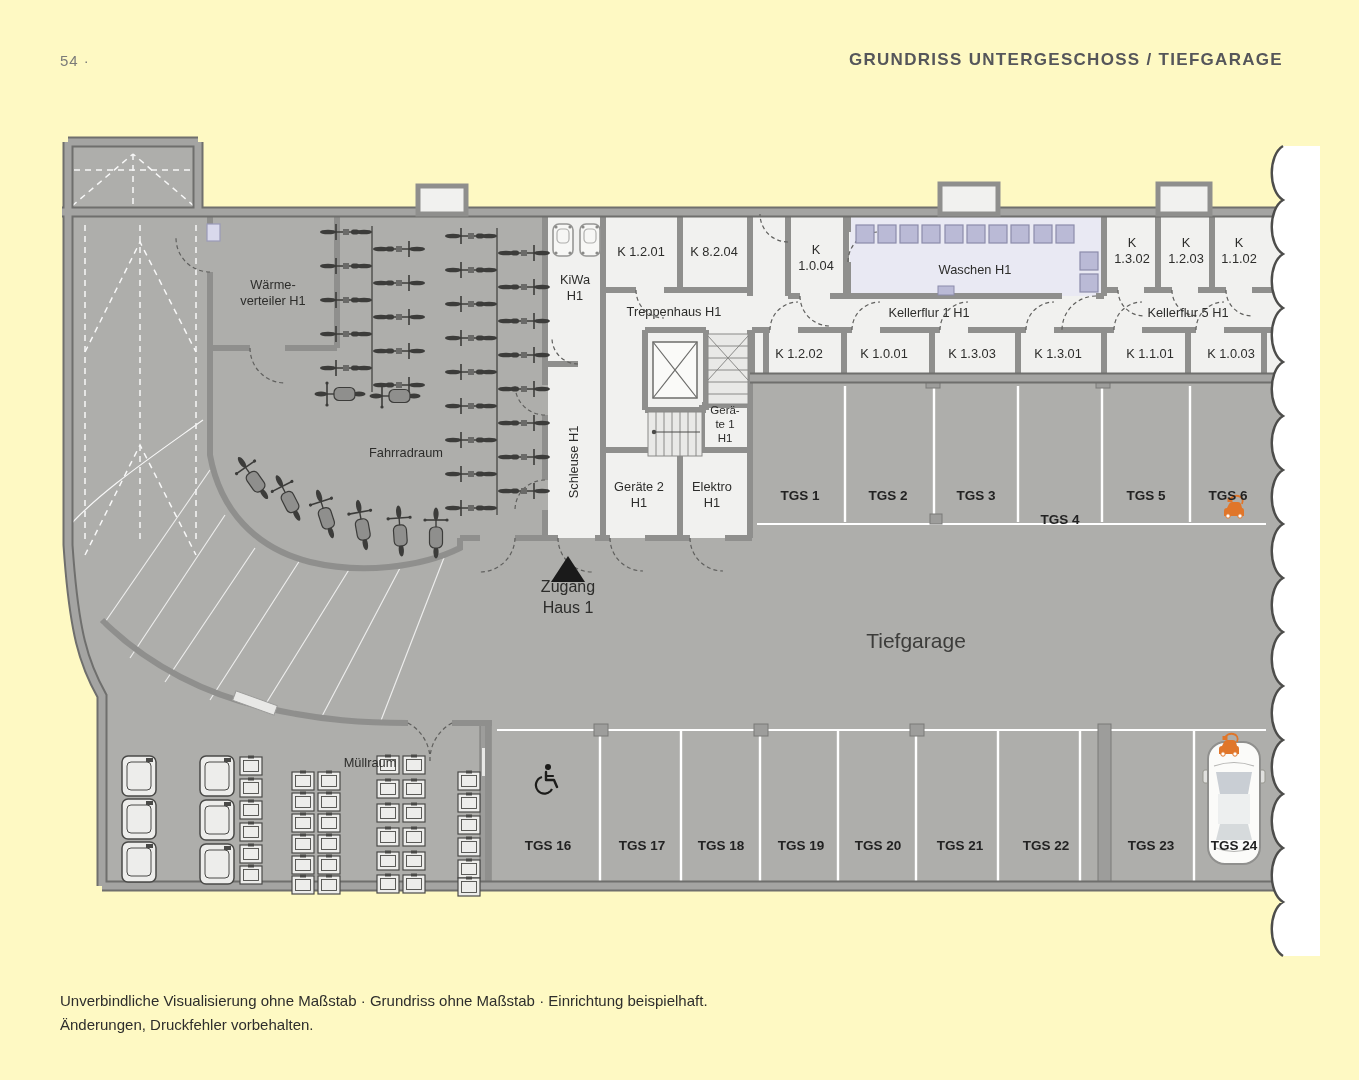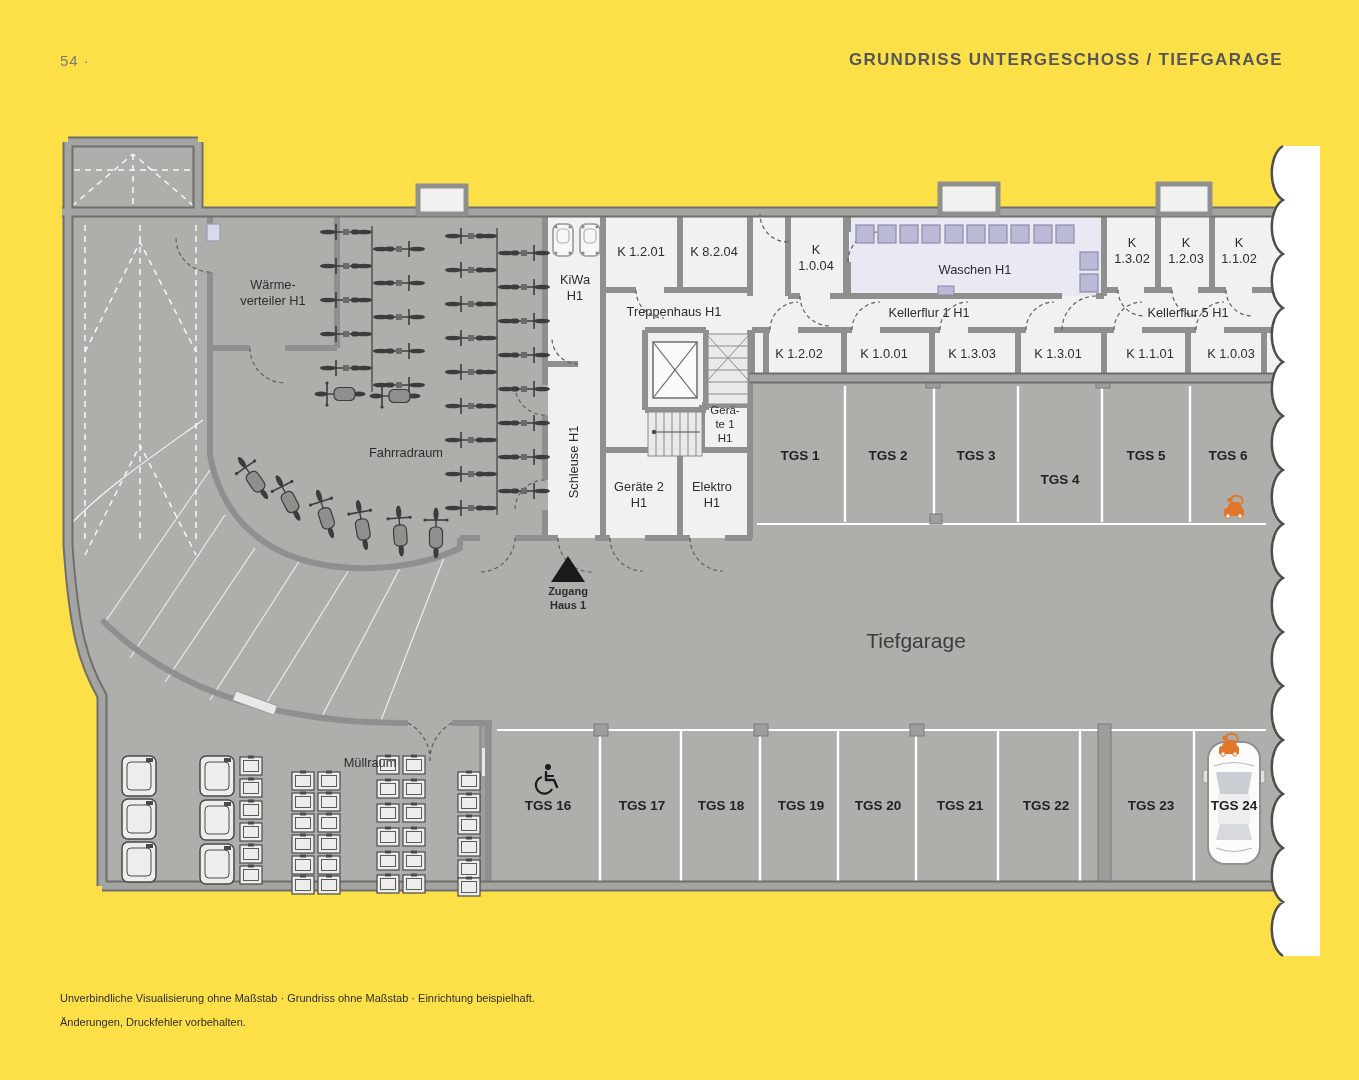--- a/index.html
+++ b/index.html
@@ -1,29 +1,29 @@
 <!DOCTYPE html>
 <html><head>
 <meta charset="utf-8">
 <style>
   html,body{margin:0;padding:0;background:#fff;}
-  #page{position:relative;width:1359px;height:1080px;background:#fde047;overflow:hidden;
+  #page{position:relative;width:1359px;height:1080px;background:#fef9c3;overflow:hidden;
         font-family:"Liberation Sans",sans-serif;}
   #plan-svg{position:absolute;left:0;top:0;}
   .hdr-num{position:absolute;left:60px;top:52px;font-size:15px;color:#7b7b79;letter-spacing:1px;}
   .hdr-title{position:absolute;right:76px;top:50px;font-size:17px;font-weight:bold;
              color:#55565a;letter-spacing:1.3px;}
   .lbl{position:absolute;transform:translate(-50%,-50%);font-size:12.8px;color:#2d2d2b;
        white-space:pre-line;text-align:center;line-height:1.22;}
   .lbl.sm{font-size:11.5px;}
-  .lbl.bold{font-weight:bold;font-size:13.5px;color:#222;}
+  .lbl.bold{font-weight:bold;font-size:13.5px;color:#222;margin-top:40px;}
   .lbl.big{font-size:21px;color:#3c3c3a;text-align:right;}
   .lbl.rot{transform:translate(-50%,-50%) rotate(-90deg);}
-  .lbl.tiny{font-size:11px;font-weight:bold;line-height:1.3;}
-  .foot{position:absolute;left:60px;font-size:11px;color:#2e2e2c;}
+  .lbl.tiny{font-size:16px;font-weight:normal;line-height:1.3;}
+  .foot{position:absolute;left:60px;font-size:15px;color:#2e2e2c;}
 </style>
 </head>
 <body>
 
 <div id="page">
 
 <svg id="plan-svg" width="1359" height="1080" viewBox="0 0 1359 1080">
   <defs>
     <g id="bike">
       <line x1="-22" y1="0" x2="22" y2="0" stroke="#3c3c3a" stroke-width="1.4"></line>

